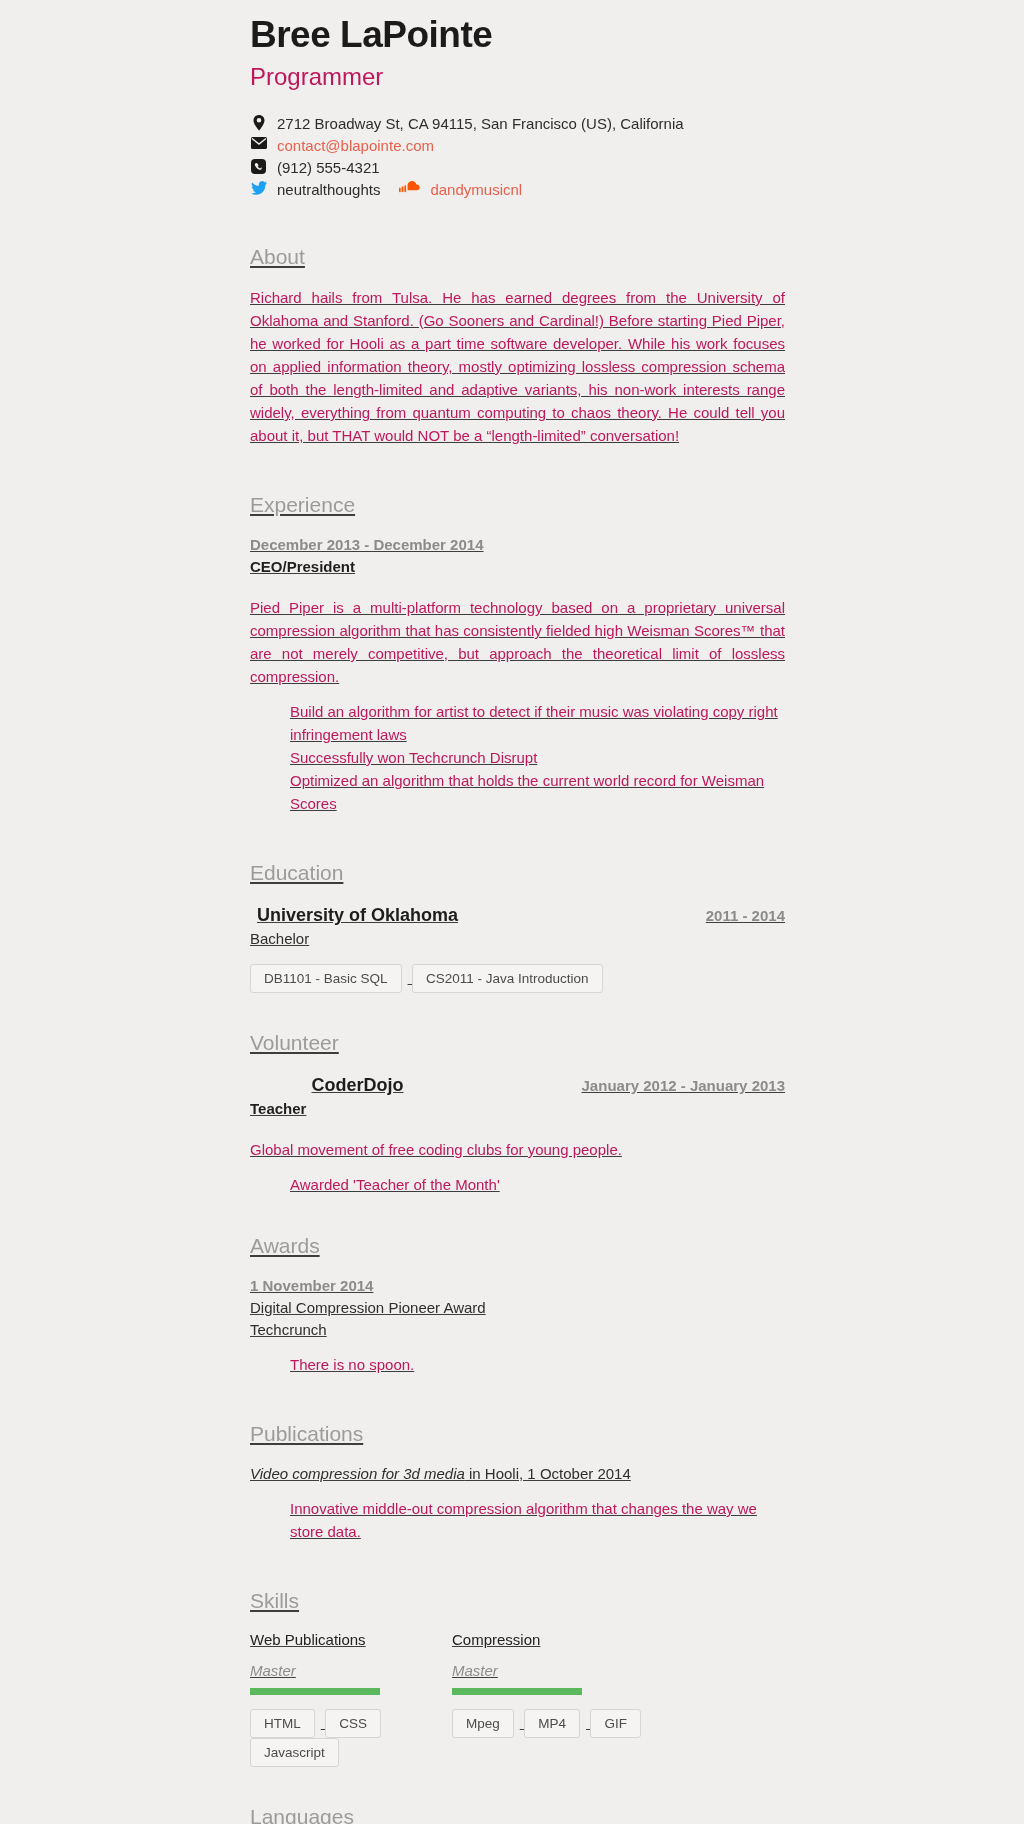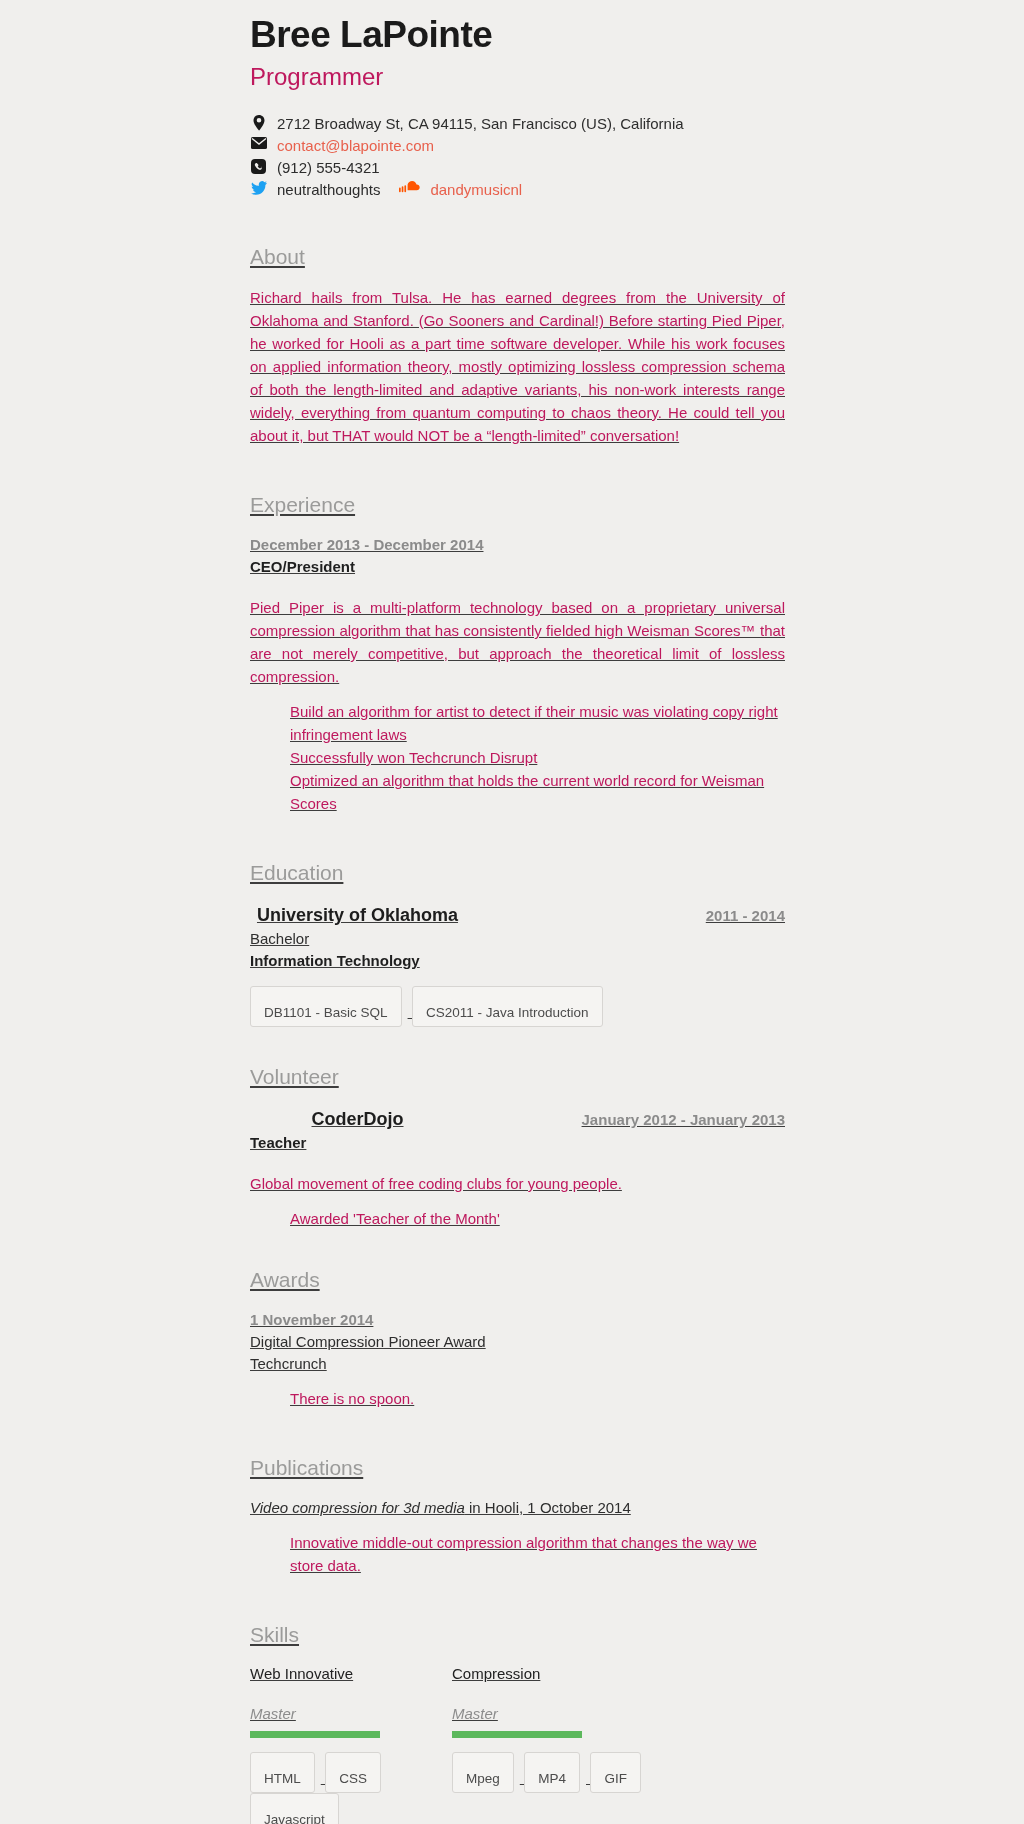--- a/index.html
+++ b/index.html
@@ -102,32 +102,32 @@
     color: #1d1d1d;
     width: 215px;
     text-align: center;
   }
   .entry-date { padding-top: 3px; }
   .line { font-size: 15px; line-height: 22px; color: #2e2e2e; }
   .line-bold { font-size: 15px; line-height: 22px; font-weight: bold; color: #1f1f1f; }
   .tags { margin-top: 14px; }
   .tag {
     display: inline-block;
-    padding: 18px 13px 6px;
+    padding: 6px 13px 6px;
     margin-right: 6px;
     background: #f5f4f2;
     border: 1px solid #d7d5d2;
     border-radius: 3px;
     font-size: 13.5px;
     color: #4c4c4c;
   }
   .skills-row { display: flex; }
   .skill-col { width: 202px; }
   .skill-name { font-size: 15px; line-height: 20px; color: #222; }
-  .skill-level { margin-top: 21px; font-size: 15px; font-style: italic; color: #8c8c8c; }
+  .skill-level { margin-top: 12px; font-size: 15px; font-style: italic; color: #8c8c8c; }
   .skill-bar {
     margin-top: 9px;
     width: 130px;
     height: 7px;
     background: var(--bar, #5cb85c);
   }
   .pub-line { font-size: 15px; line-height: 22px; color: #2e2e2e; }
   .pub-title { font-style: italic; }
 </style>
 </head>
@@ -204,21 +204,20 @@
     </div>
   </div>
 
   <div class="section sec-education">
     <h2 class="sec-heading">Education</h2>
     <div class="entry-head">
       <h3 class="entry-title">University of Oklahoma</h3>
       <div class="date-strong entry-date">2011 - 2014</div>
     </div>
     <div class="line">Bachelor</div>
-    <div class="line-bold">Information Technology</div>
     <div class="tags">
       <span class="tag">DB1101 - Basic SQL</span>
       <span class="tag">CS2011 - Java Introduction</span>
     </div>
   </div>
 
   <div class="section sec-volunteer">
     <h2 class="sec-heading">Volunteer</h2>
     <div class="entry-head">
       <h3 class="entry-title">CoderDojo</h3>
@@ -242,21 +241,21 @@
     <div class="pub-line">
       <span class="pub-title">Video compression for 3d media</span><span> in Hooli, 1 October 2014</span>
     </div>
     <div class="body-text gap-s">Innovative middle-out compression algorithm that changes the way we store data.</div>
   </div>
 
   <div class="section sec-skills">
     <h2 class="sec-heading">Skills</h2>
     <div class="skills-row">
       <div class="skill-col">
-        <div class="skill-name">Web Innovative</div>
+        <div class="skill-name">Web Publications</div>
         <div class="skill-level">Master</div>
         <div class="skill-bar"></div>
         <div class="tags">
           <span class="tag">HTML</span>
           <span class="tag">CSS</span>
           <span class="tag">Javascript</span>
         </div>
       </div>
       <div class="skill-col">
         <div class="skill-name">Compression</div>

